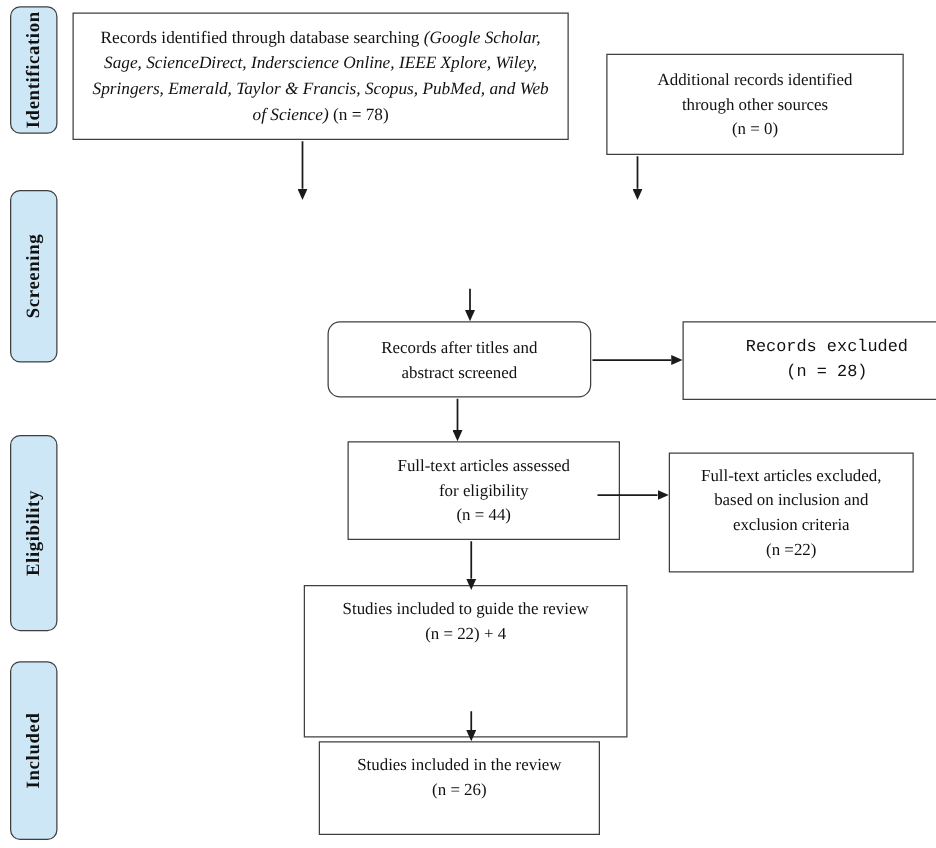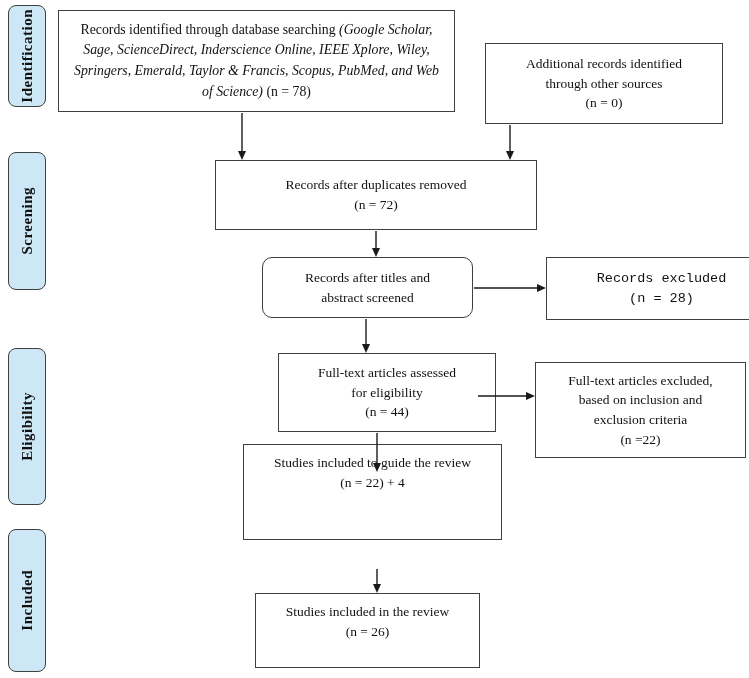--- a/index.html
+++ b/index.html
@@ -32,22 +32,22 @@
     text-align:center;font-size:13.5px;line-height:1.45;
     white-space:pre-line;padding:4px 8px;
   }
   .fbox.top-align{align-items:flex-start;padding-top:8px;}
   #box-identified{left:58px;top:10px;width:397px;height:102px;white-space:normal;font-size:13.8px;line-height:1.5;padding:4px 10px;}
   #box-additional{left:485px;top:43px;width:238px;height:81px;}
   #box-duplicates{left:215px;top:160px;width:322px;height:70px;}
   #box-titles{left:262px;top:257px;width:211px;height:61px;border-radius:10px;}
   #box-rec-excluded{left:546px;top:257px;width:231px;height:63px;font-family:Liberation Mono, monospace;}
   #box-fulltext{left:278px;top:353px;width:218px;height:79px;}
-  #box-ft-excluded{left:535px;top:362px;width:211px;height:96px;}
-  #box-guide{left:243px;top:444px;width:259px;height:96px;}
+  #box-ft-excluded{left:535px;top:362px;width:196px;height:96px;}
+  #box-guide{left:243px;top:468px;width:259px;height:122px;}
   #box-review{left:255px;top:593px;width:225px;height:75px;}
   #box-identified em{font-style:italic;}
   
   #arrows{position:absolute;left:0;top:0;width:749px;height:678px;pointer-events:none;}
   #arrows line{stroke:var(--arrow,#1a1a1a);stroke-width:1.4;}
 </style>
 </head>
 <body>
 
 <div id="canvas">
@@ -66,22 +66,20 @@
   </div>
 
   <div class="fbox" id="box-identified">
     <p style="margin:0"><span>Records identified through database searching </span><em>(Google Scholar, Sage, ScienceDirect, Inderscience Online, IEEE Xplore, Wiley, Springers, Emerald, Taylor &amp; Francis, Scopus, PubMed, and Web of Science)</em><span> (n = 78)</span></p>
   </div>
 
   <div class="fbox" id="box-additional">Additional records identified
 through other sources
 (n = 0)</div>
 
-  <div class="fbox" id="box-duplicates">Records after duplicates removed
-(n = 72)</div>
 
   <div class="fbox" id="box-titles">Records after titles and
 abstract screened</div>
 
   <div class="fbox" id="box-rec-excluded">Records excluded
 (n = 28)</div>
 
   <div class="fbox" id="box-fulltext">Full-text articles assessed
 for eligibility
 (n = 44)</div>

